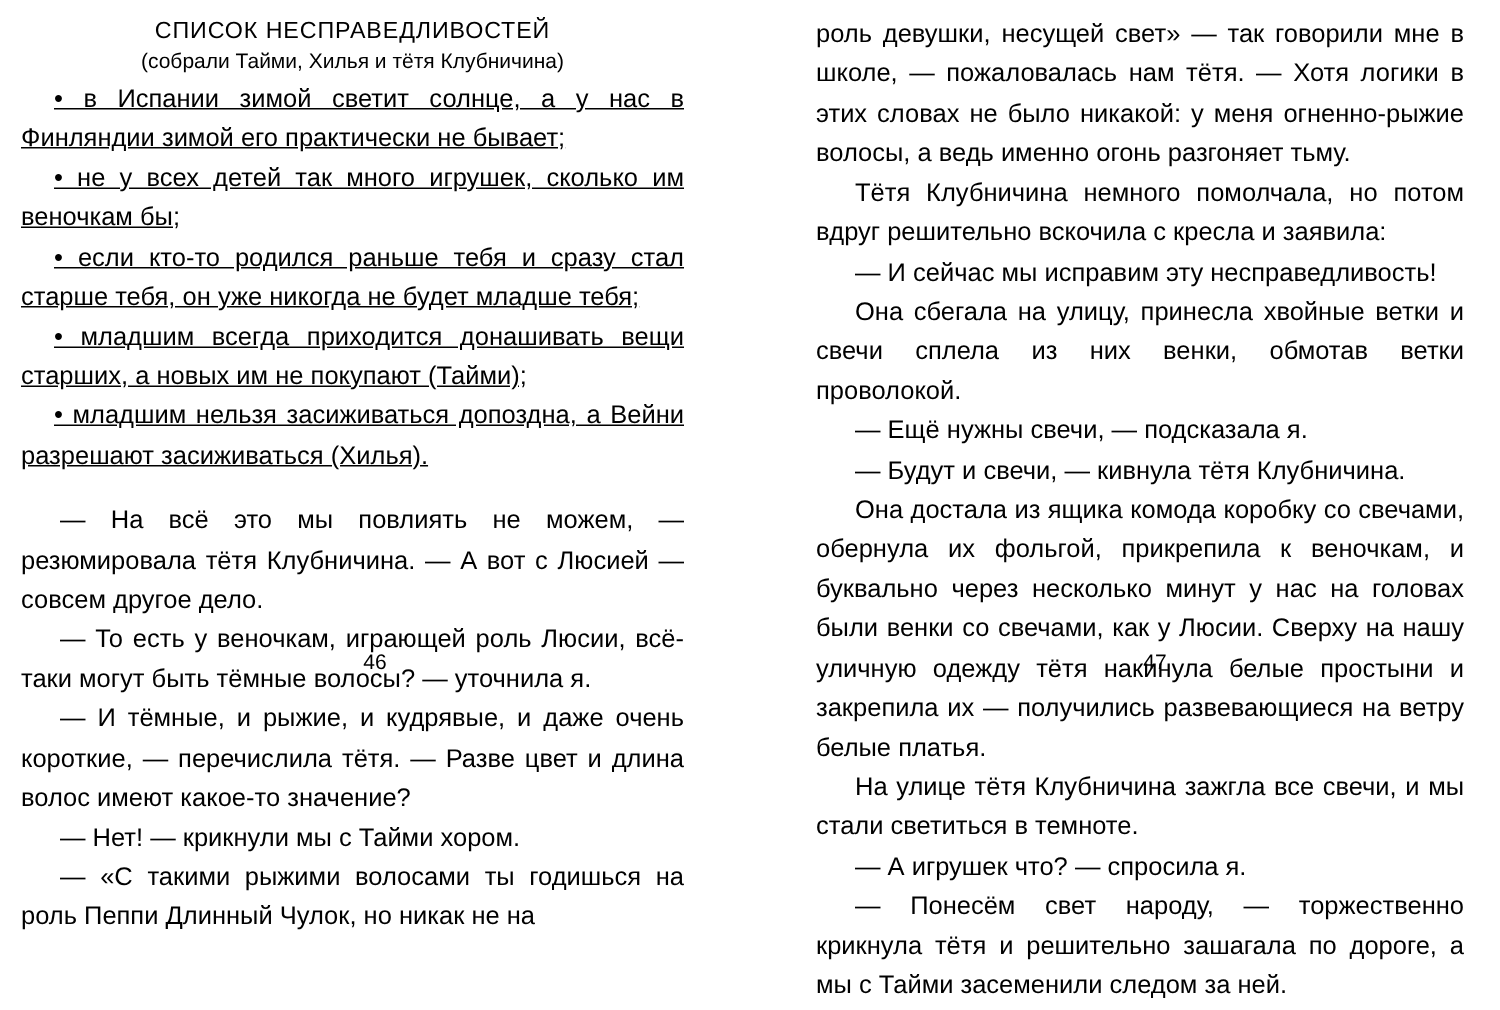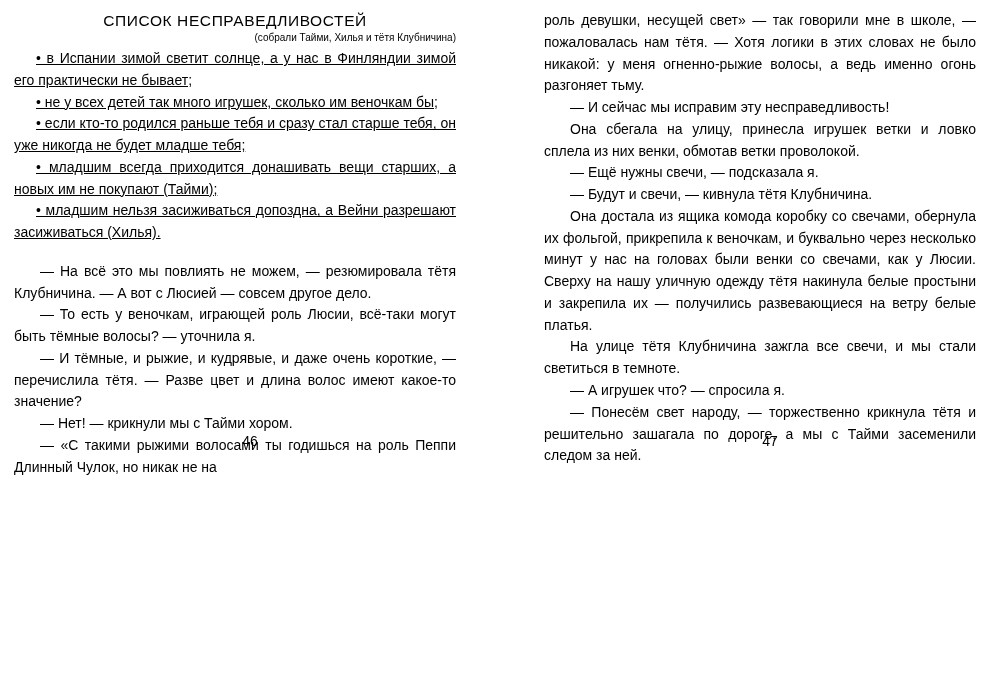--- a/index.html
+++ b/index.html
@@ -34,27 +34,27 @@
     padding: 10px 24px 0 44px;
   }
   .title {
     text-align: center;
     font-size: 15.5px;
     letter-spacing: 0.6px;
     margin: 2px 0 2px 0;
     font-weight: normal;
   }
   .subtitle {
-    text-align: right;
-    font-size: 10px;
+    text-align: center;
+    font-size: 14px;
     margin: 0 0 5px 0;
   }
   p {
     margin: 0;
-    font-size: 14px;
+    font-size: 17px;
     line-height: 1.555;
     text-align: justify;
     text-justify: inter-word;
     hyphens: manual;
   }
   p.indent {
     text-indent: 26px;
   }
   p.bullet {
     text-indent: 22px;
@@ -95,22 +95,23 @@
     <p class="indent">— То есть у веночкам, играющей роль Люсии, всё-таки могут быть тёмные волосы? — уточнила я.</p>
     <p class="indent">— И тёмные, и рыжие, и кудрявые, и даже очень короткие, — перечислила тётя. — Разве цвет и длина волос имеют какое-то значение?</p>
     <p class="indent">— Нет! — крикнули мы с Тайми хором.</p>
     <p class="indent">— «С такими рыжими волосами ты годишься на роль Пеппи Длинный Чулок, но никак не на</p>
 
     <div class="folio">46</div>
   </div>
 
   <div class="page page-right">
     <p>роль девушки, несущей свет» — так говорили мне в школе, — пожаловалась нам тётя. — Хотя логики в этих словах не было никакой: у меня огненно-рыжие волосы, а ведь именно огонь разгоняет тьму.</p>
+    <p class="indent">Тётя Клубничина немного помолчала, но потом вдруг решительно вскочила с кресла и заявила:</p>
     <p class="indent">— И сейчас мы исправим эту несправедливость!</p>
-    <p class="indent">Она сбегала на улицу, принесла игрушек ветки и ловко сплела из них венки, обмотав ветки проволокой.</p>
+    <p class="indent">Она сбегала на улицу, принесла хвойные ветки и свечи сплела из них венки, обмотав ветки проволокой.</p>
     <p class="indent">— Ещё нужны свечи, — подсказала я.</p>
     <p class="indent">— Будут и свечи, — кивнула тётя Клубничина.</p>
     <p class="indent">Она достала из ящика комода коробку со свечами, обернула их фольгой, прикрепила к веночкам, и буквально через несколько минут у нас на головах были венки со свечами, как у Люсии. Сверху на нашу уличную одежду тётя накинула белые простыни и закрепила их — получились развевающиеся на ветру белые платья.</p>
     <p class="indent">На улице тётя Клубничина зажгла все свечи, и мы стали светиться в темноте.</p>
     <p class="indent">— А игрушек что? — спросила я.</p>
     <p class="indent">— Понесём свет народу, — торжественно крикнула тётя и решительно зашагала по дороге, а мы с Тайми засеменили следом за ней.</p>
 
     <div class="folio">47</div>
   </div>
 

